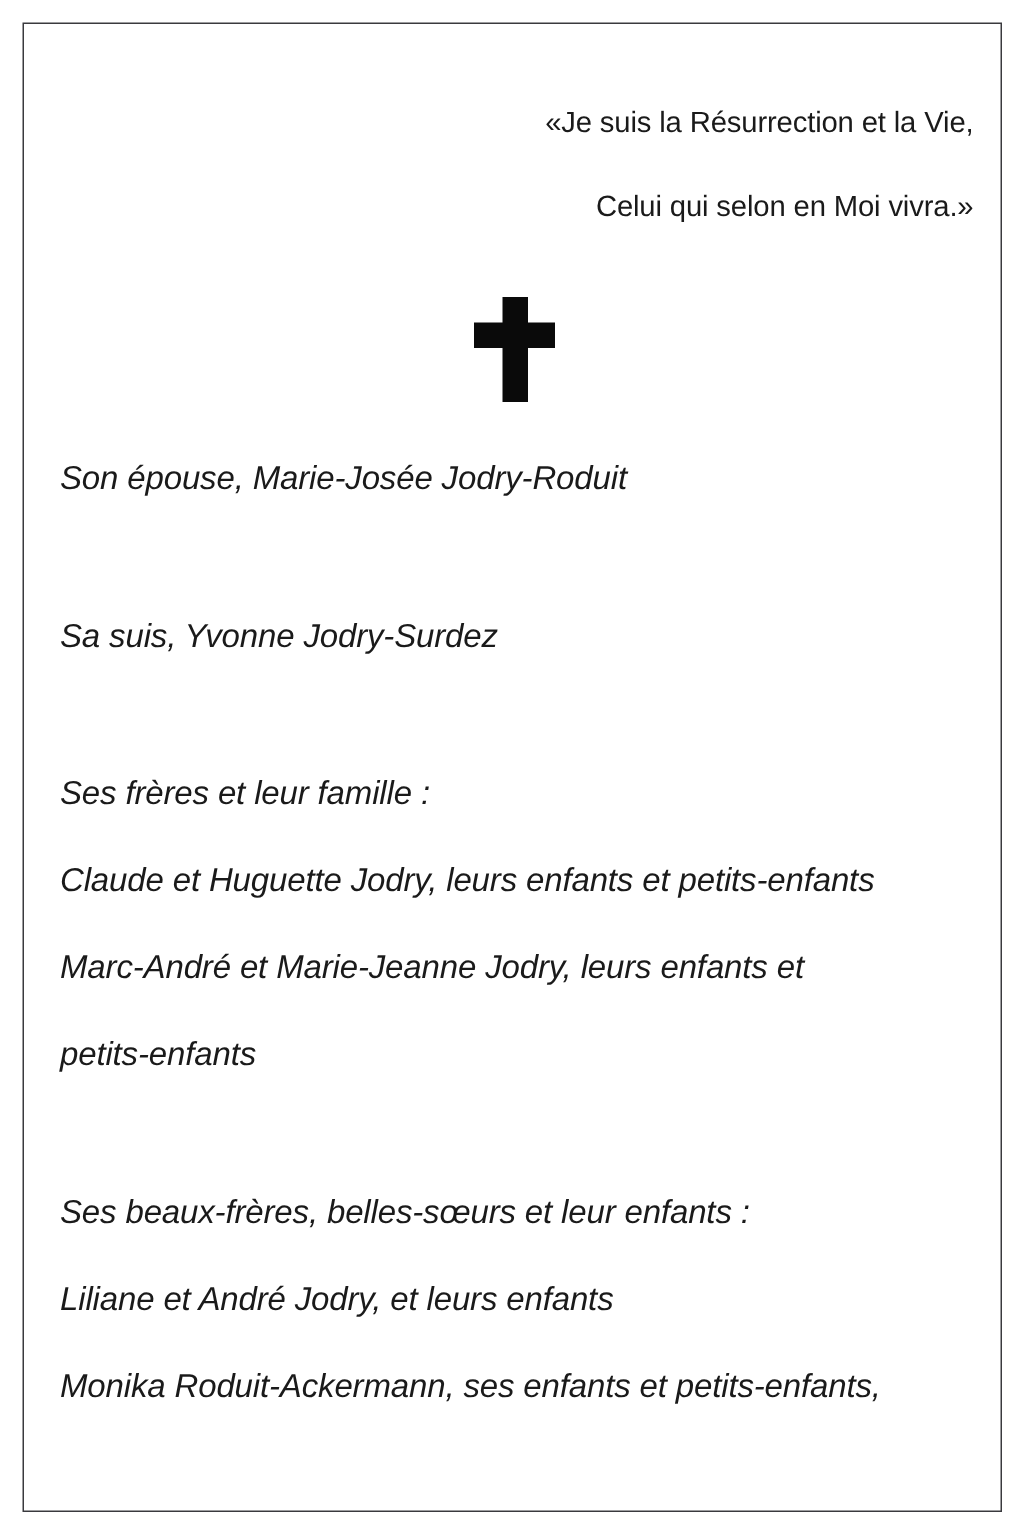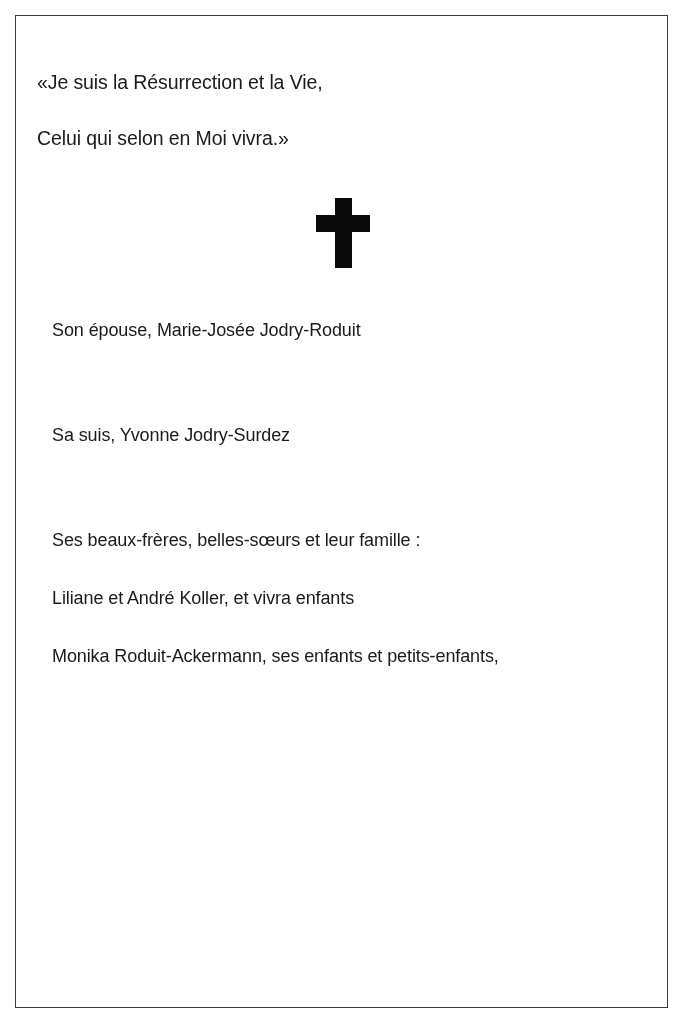--- a/index.html
+++ b/index.html
@@ -36,21 +36,21 @@
 
   .content {
     position: absolute;
     left: 21px;          
     top: 0;
     width: 612px;
   }
 
   
   .epigraph {
-    text-align: left;
+    text-align: right;
     font-size: 19.5px;
     line-height: 28px;
     margin-top: 24px;
     letter-spacing: -0.1px;
     white-space: pre-line;
   }
   .epigraph .line { display: block; }
 
   
   .cross-wrap {
@@ -76,25 +76,26 @@
     position: absolute;
     left: 0;
     top: 17px;
     width: 54px;
     height: 17px;
     background: #0a0a0a;
   }
 
   
   .block {
-    font-size: 18px;
+    font-size: 22px;
     line-height: 29px;
     letter-spacing: -0.1px;
-    margin: 15px;
+    margin: 3px;
     white-space: pre-line;
+    font-style: italic;
   }
   .block + .block { margin-top: 18px; }
 
   .block .line { display: block; }
 </style>
 </head>
 <body>
 
 <div id="notice">
   <div id="frame">
@@ -113,22 +114,28 @@
       </div>
 
       <p class="block">
         <span class="line">Son épouse, Marie-Josée Jodry-Roduit</span>
       </p>
 
       <p class="block">
         <span class="line">Sa suis, Yvonne Jodry-Surdez</span>
       </p>
 
+      <p class="block">
+        <span class="line">Ses frères et leur famille :</span>
+        <span class="line">Claude et Huguette Jodry, leurs enfants et petits-enfants</span>
+        <span class="line">Marc-André et Marie-Jeanne Jodry, leurs enfants et</span>
+        <span class="line">petits-enfants</span>
+      </p>
 
       <p class="block">
-        <span class="line">Ses beaux-frères, belles-sœurs et leur famille :</span>
-        <span class="line">Liliane et André Koller, et vivra enfants</span>
+        <span class="line">Ses beaux-frères, belles-sœurs et leur enfants :</span>
+        <span class="line">Liliane et André Jodry, et leurs enfants</span>
         <span class="line">Monika Roduit-Ackermann, ses enfants et petits-enfants,</span>
       </p>
 
     </div>
   </div>
 </div>
 
 </body></html>

